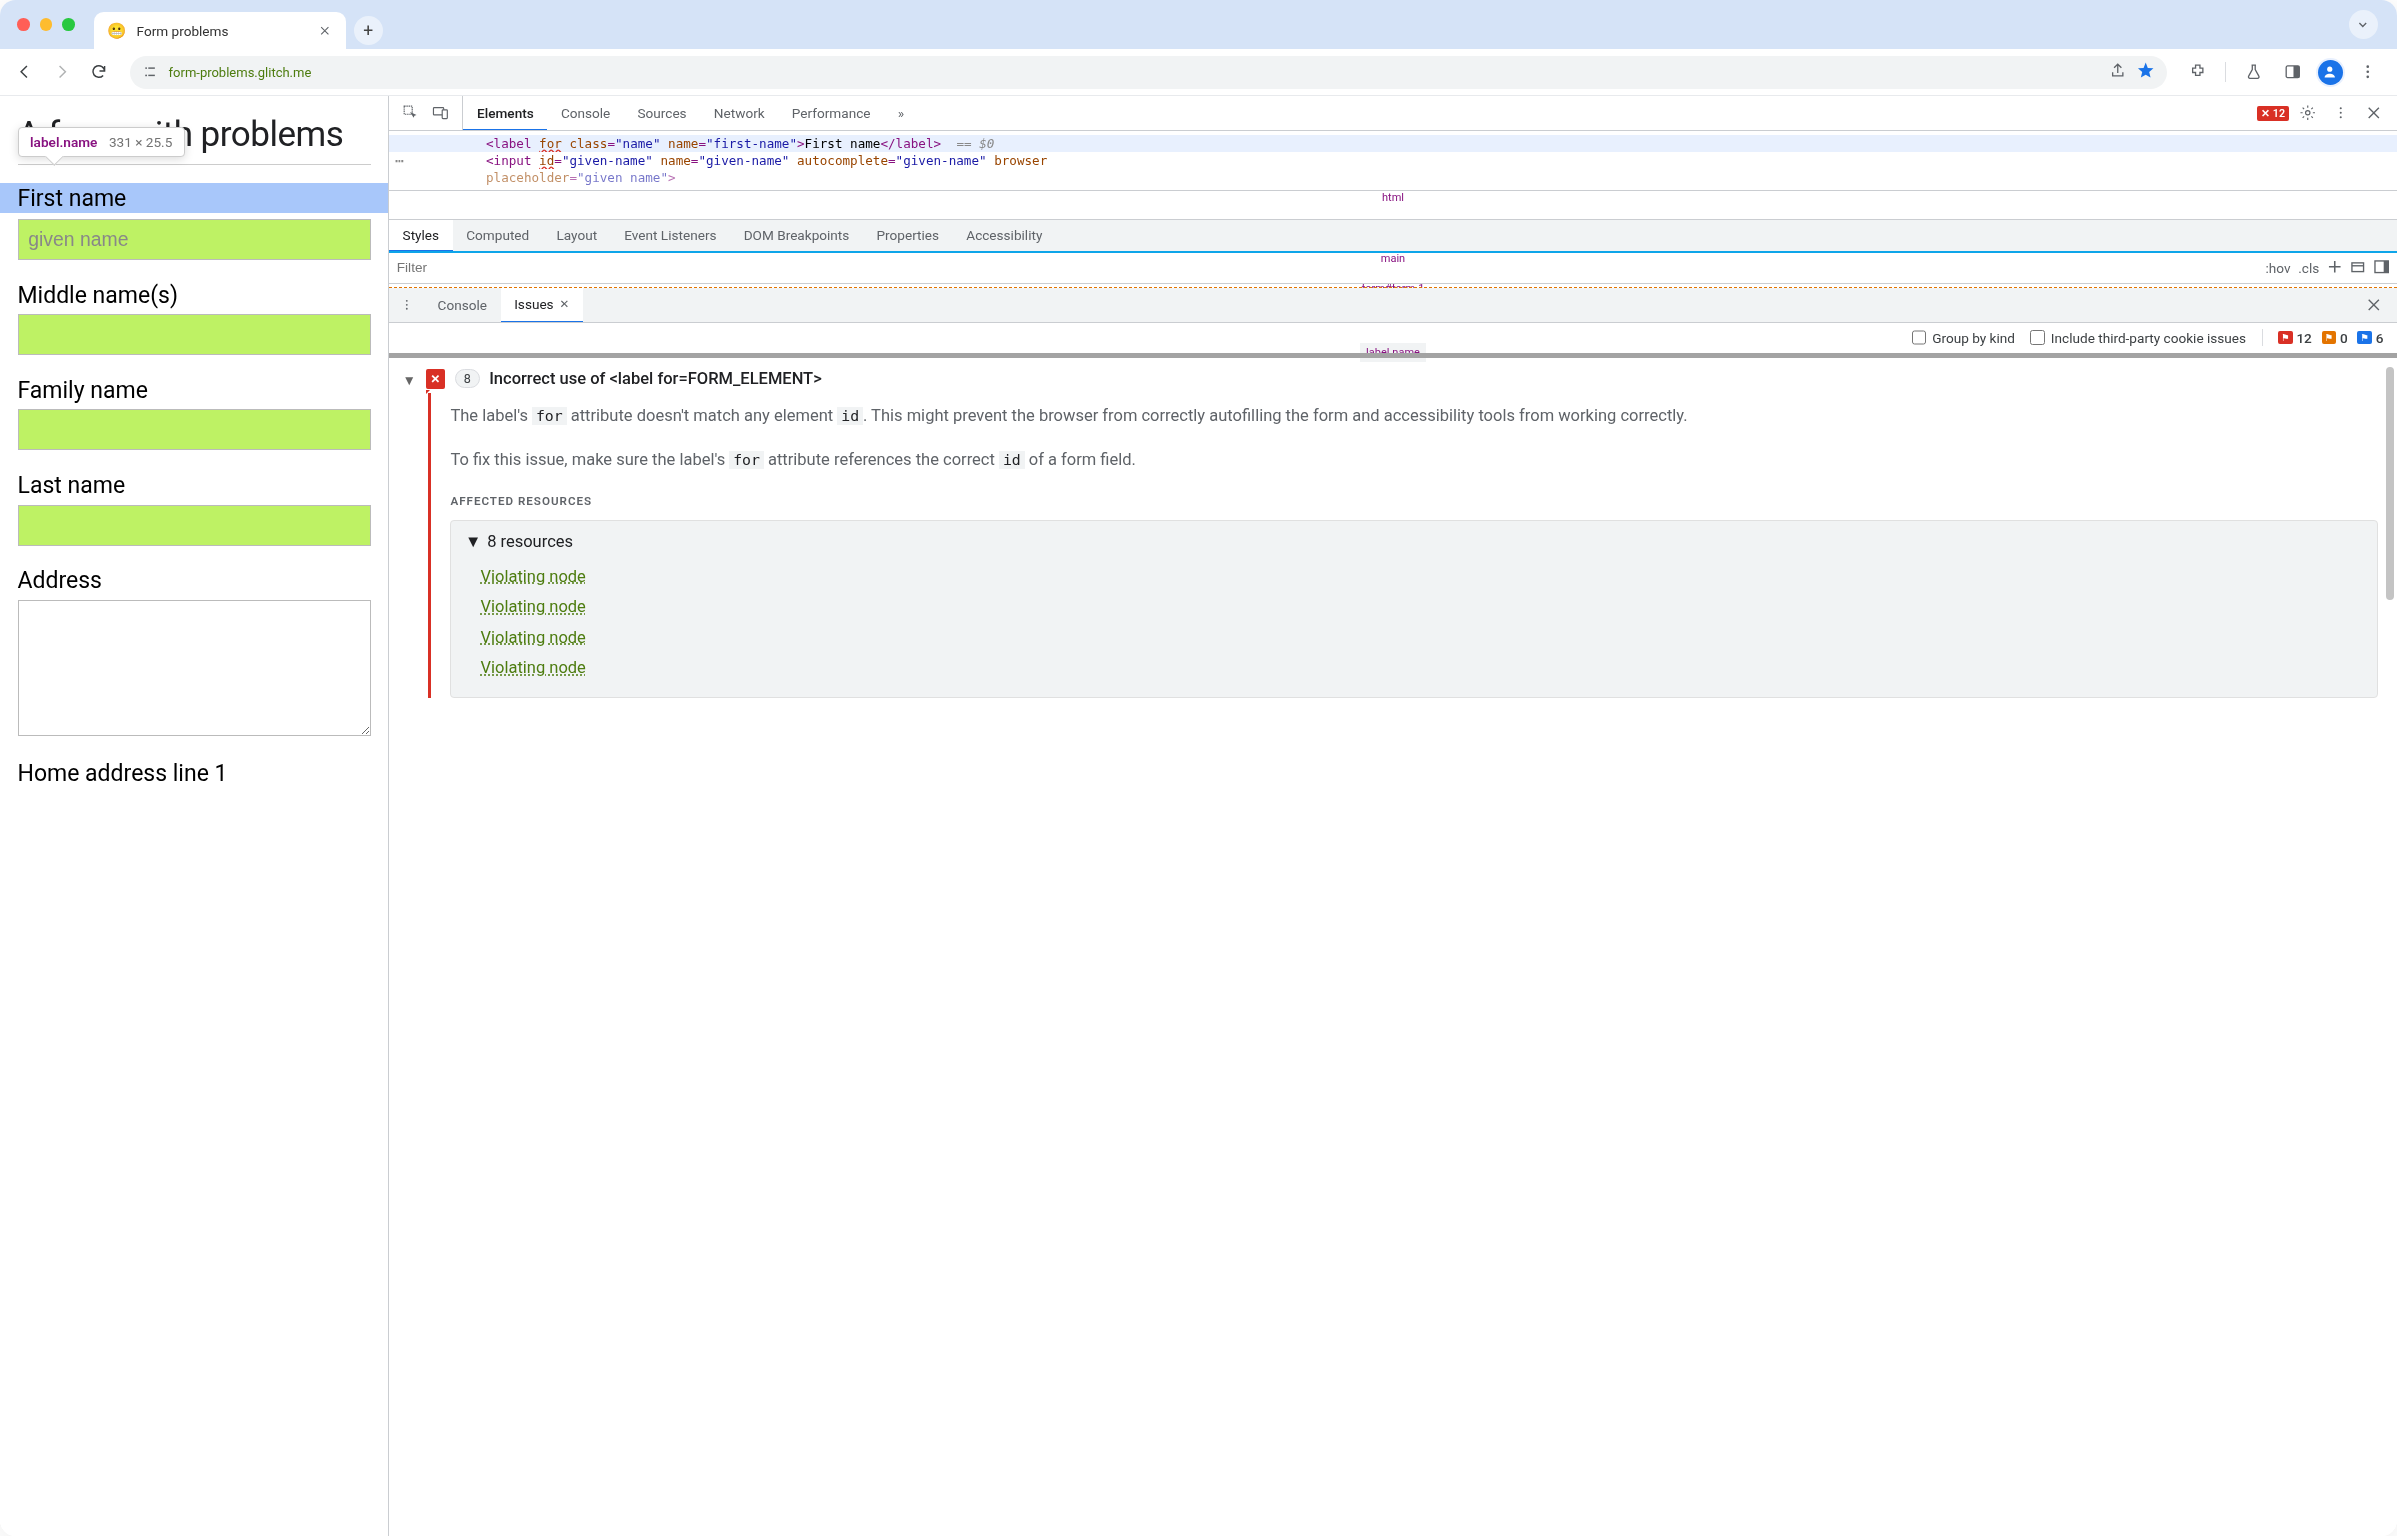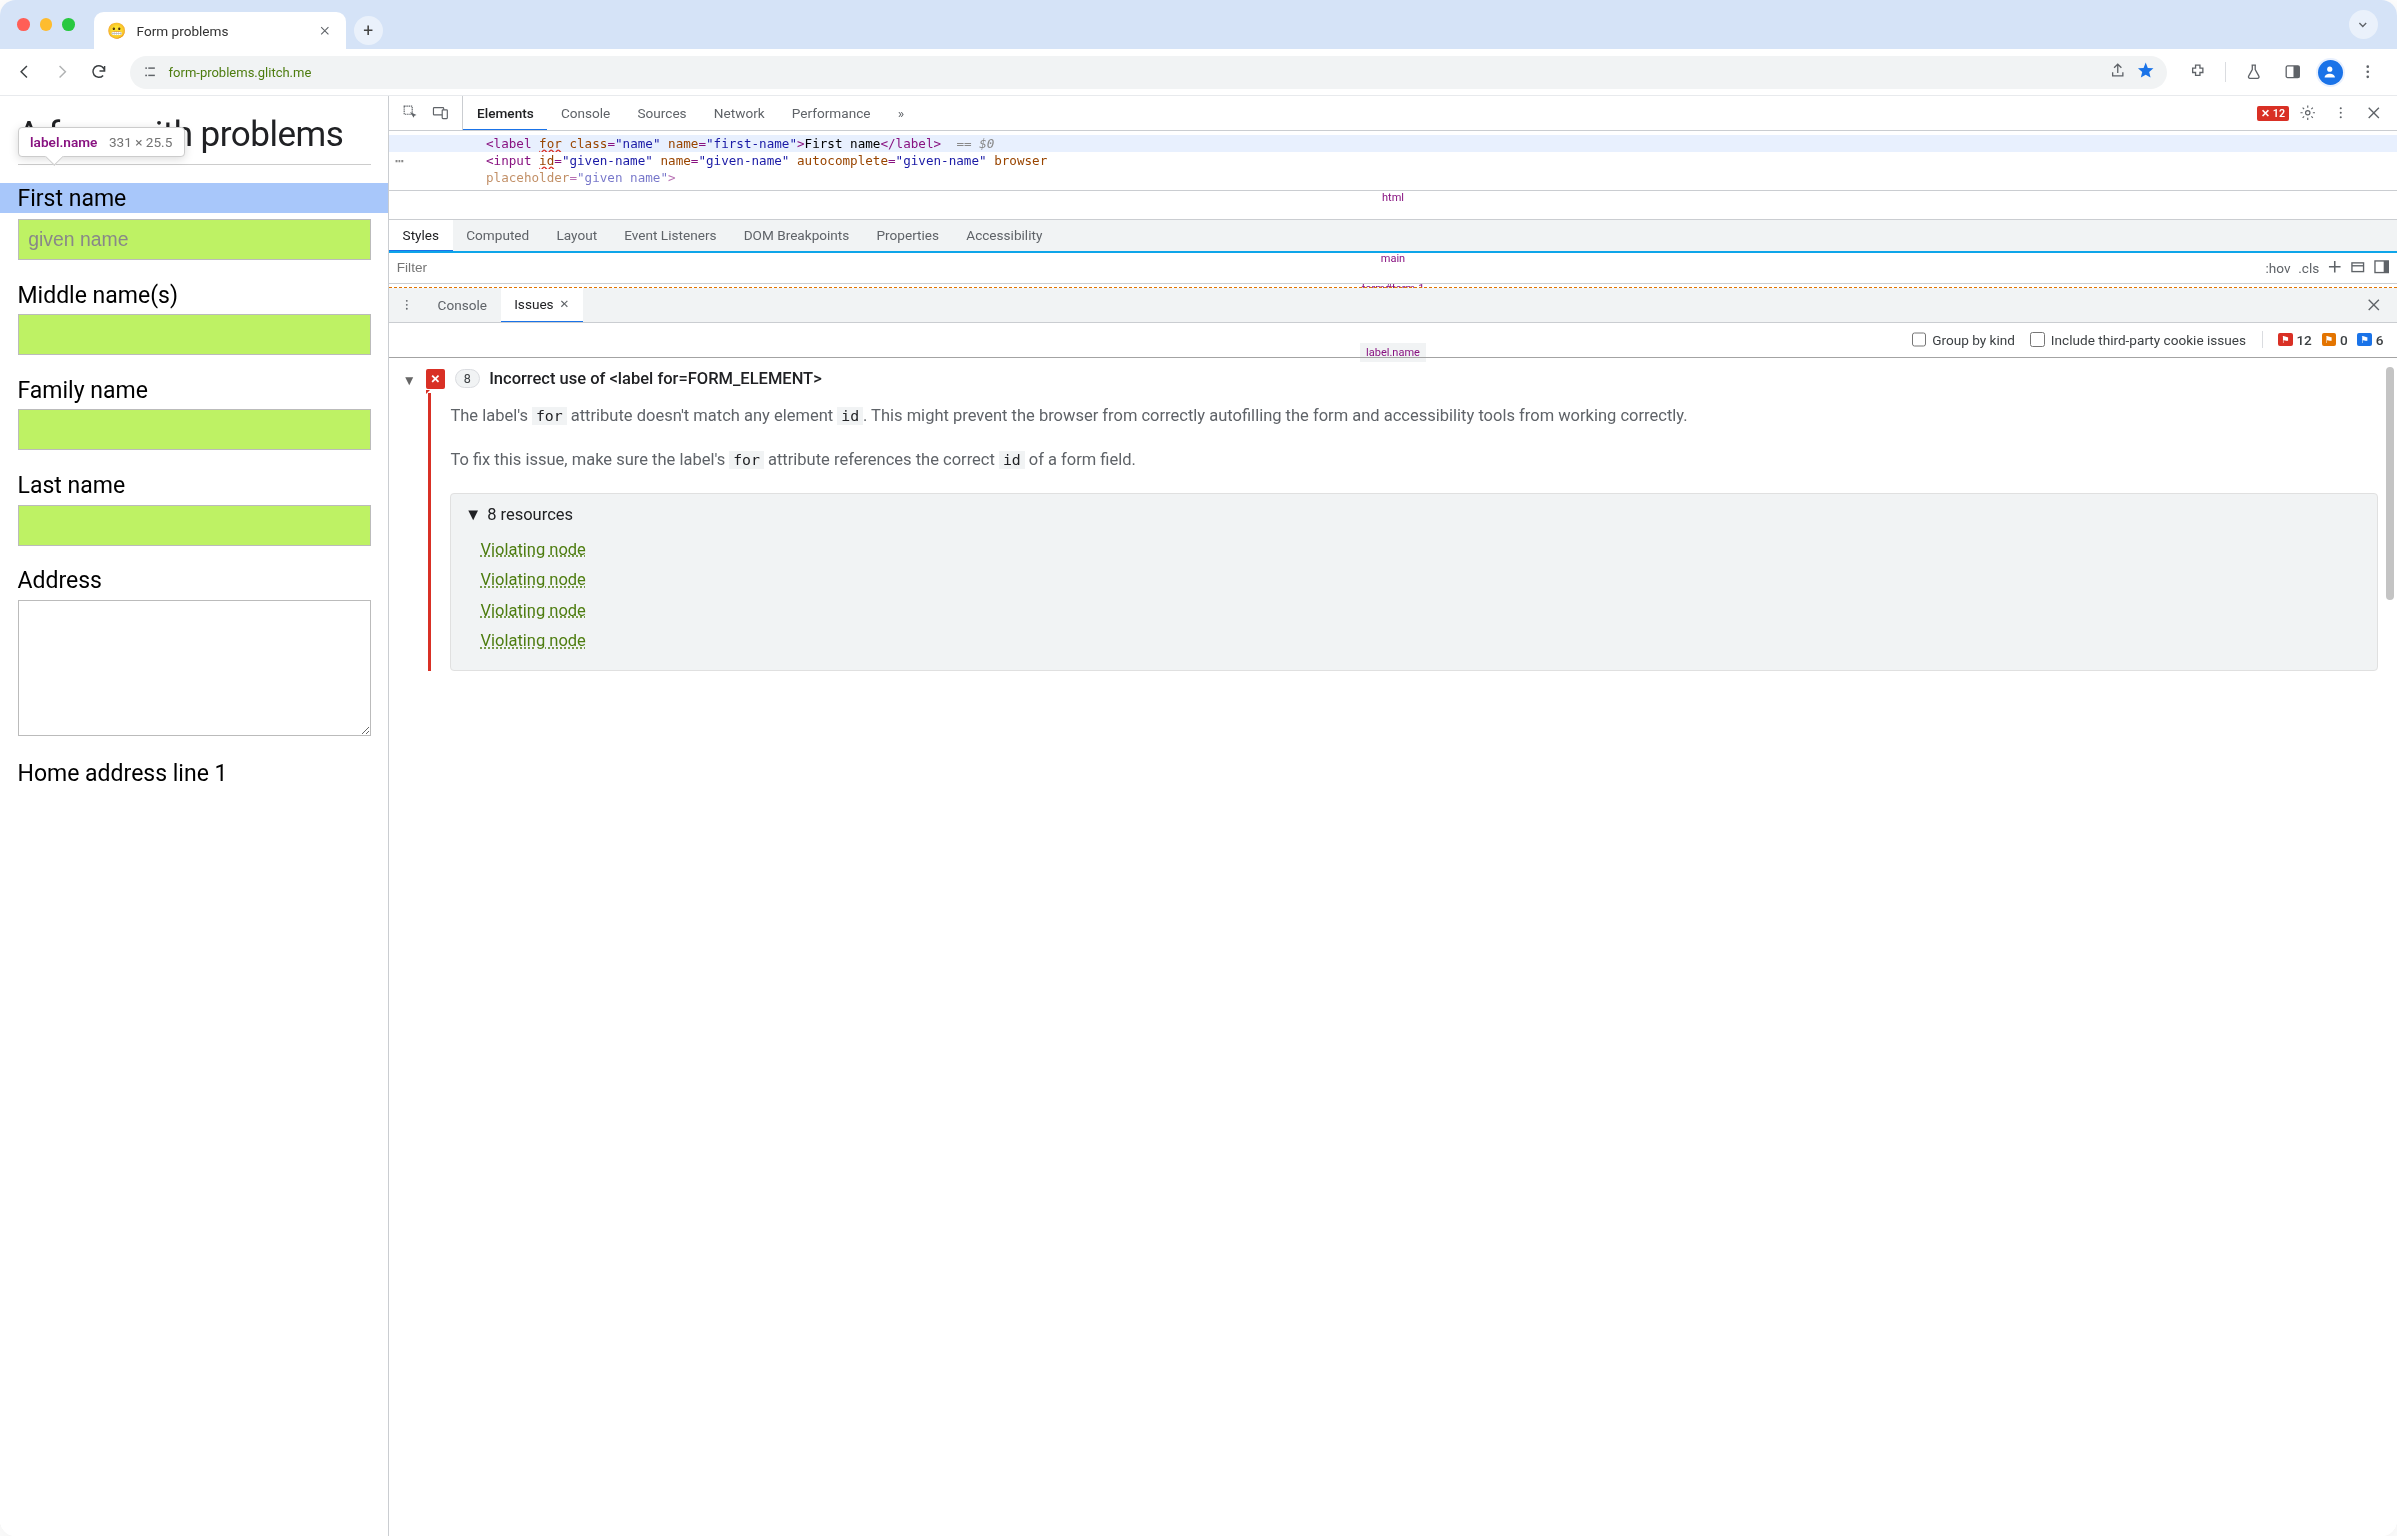--- a/index.html
+++ b/index.html
@@ -243,21 +243,21 @@
     align-items:stretch;
     background:#f1f3f4;
   }
   .drawer-menu { width:35px;display:flex;align-items:center;justify-content:center;color:#5f6368;}
   .drawer-tab { padding:0 13.6px; display:flex;align-items:center;color:#5f6368;cursor:pointer; gap:5.8px;}
   .drawer-tab.active { color:#202124; border-bottom:1.9px solid #1a73e8; background:#fff;}
   .drawer-close-x { font-size:11.6px; color:#5f6368;}
   .drawer-right { margin-left:auto; display:flex;align-items:center; padding-right:9.7px;}
   .issues-toolbar {
     height:35px;
-    border-bottom:1px solid #a3a3a3;
+    border-bottom:5px solid #a3a3a3;
     display:flex;
     align-items:center;
     justify-content:flex-end;
     gap:15.5px;
     padding: 0 13.6px;
     font-size:13.6px;
     color:#3c4043;
   }
   .chk { display:flex; align-items:center; gap:5.8px;}
   .chk input { width:14.6px;height:14.6px;}
@@ -598,20 +598,21 @@
           <span class="issue-count-pill">8</span>
           <span class="issue-title">Incorrect use of &lt;label for=FORM_ELEMENT&gt;</span>
         </div>
         <div class="issue-body">
           <p>
             <span>The label's </span><code class="inline-code">for</code><span> attribute doesn't match any element </span><code class="inline-code">id</code><span>. This might prevent the browser from correctly autofilling the form and accessibility tools from working correctly.</span>
           </p>
           <p>
             <span>To fix this issue, make sure the label's </span><code class="inline-code">for</code><span> attribute references the correct </span><code class="inline-code">id</code><span> of a form field.</span>
           </p>
+          <div class="aff-res">AFFECTED RESOURCES</div>
           <div class="resources-box">
             <div class="res-header">
               <span>▼</span>
               <span>8 resources</span>
             </div>
             <a class="violating-link">Violating node</a>
             <a class="violating-link">Violating node</a>
             <a class="violating-link">Violating node</a>
             <a class="violating-link">Violating node</a>
           </div>

